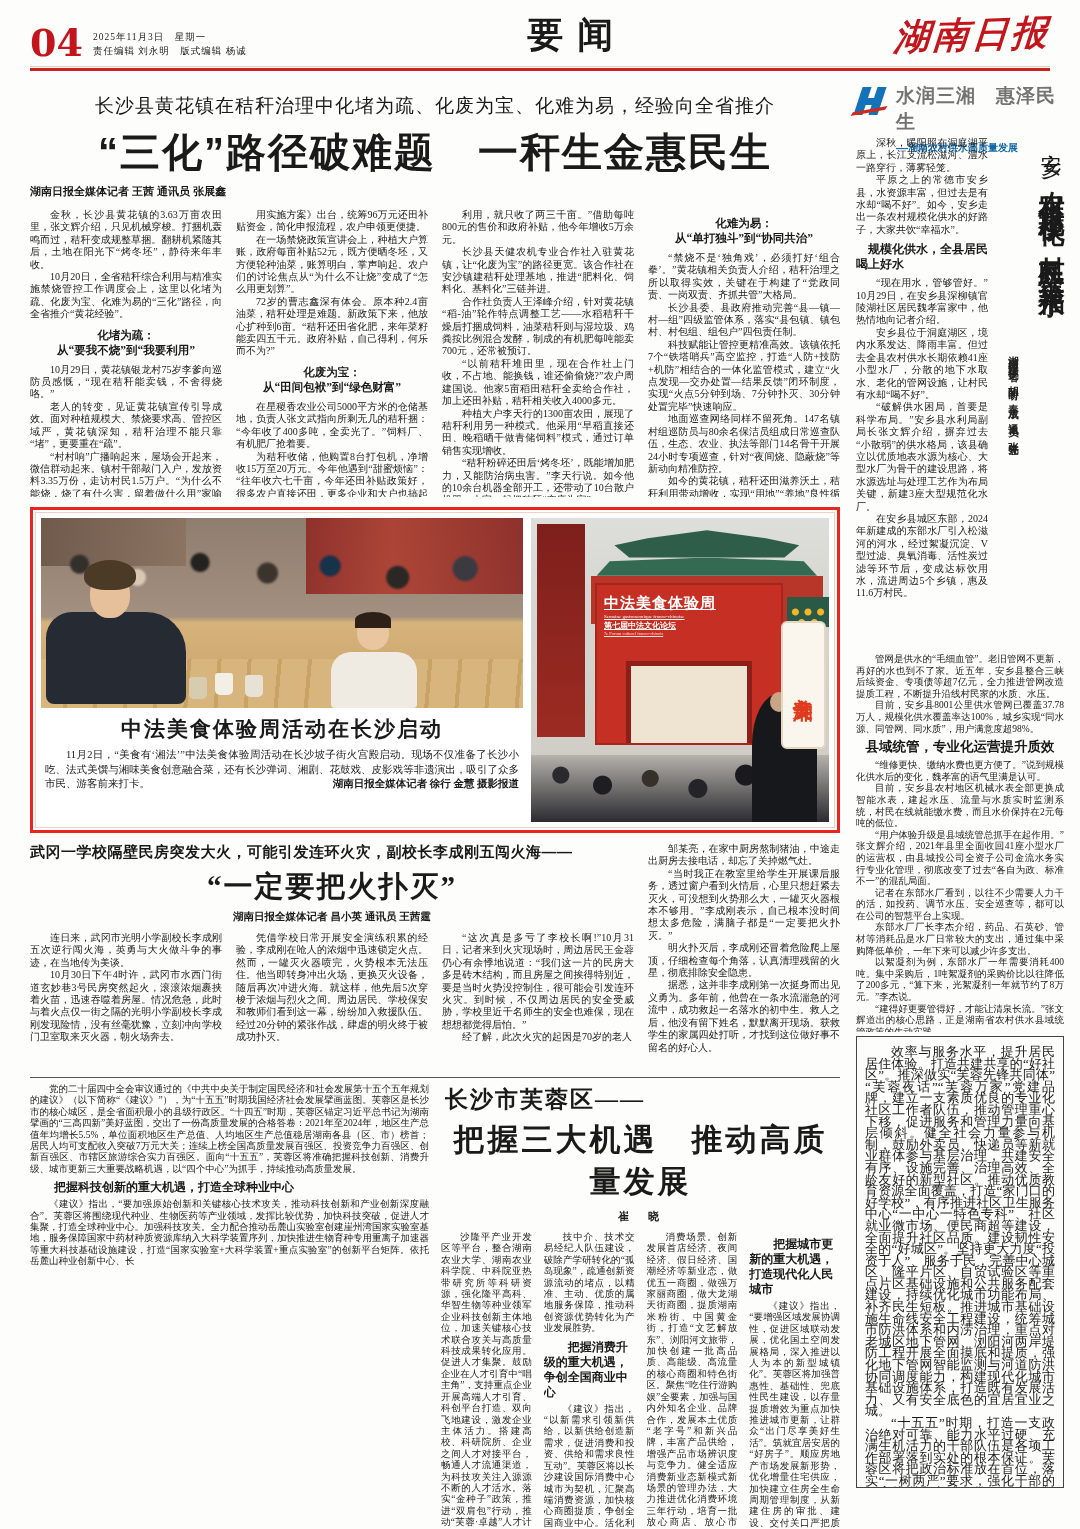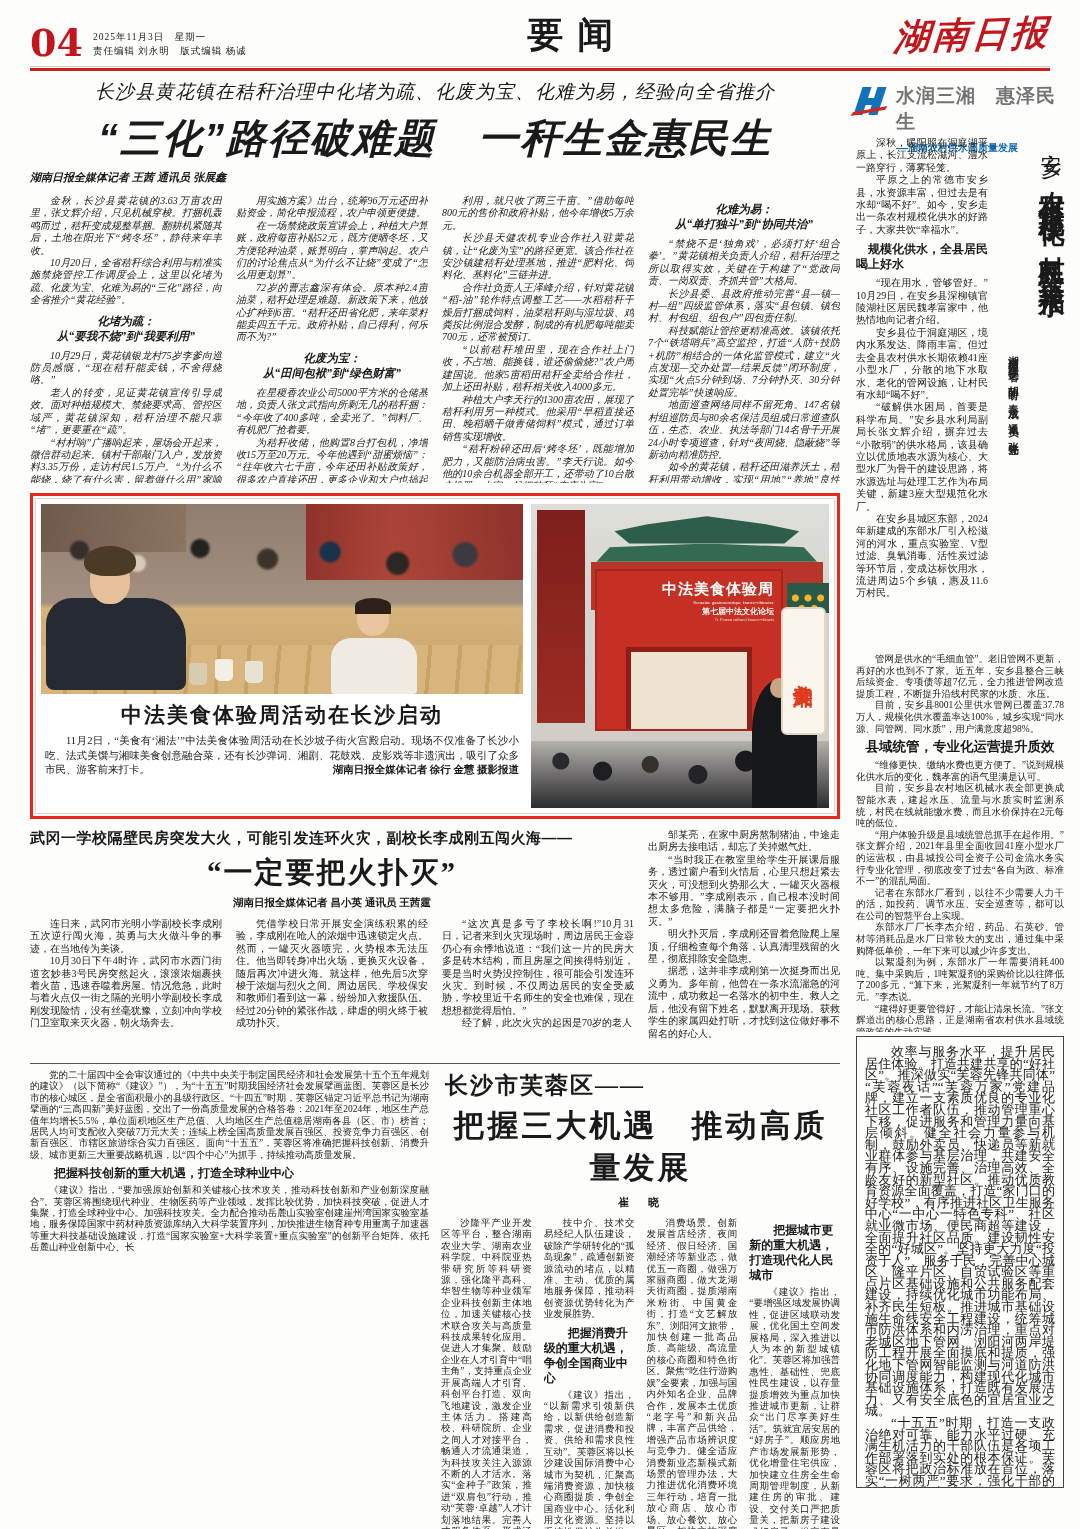--- a/index.html
+++ b/index.html
@@ -32,21 +32,21 @@
   
   .cols { display:flex; gap:14px; }
   .col { flex:1; overflow:hidden; }
   .col p, .nar p, .wide p, .boxcol p, .pb-caption p {
     font-size:10px; line-height:12.4px; text-align:justify; text-indent:2em;
   }
   .sub { font-weight:bold; text-align:center; white-space:pre-line;
          font-size:11.5px; line-height:15px; margin:7px 0 6px 0; }
 
   
-  .a1 { margin-top:2px;font-style:italic; }
+  .a1 { margin-top:16px; }
   .a1-kicker { font-size:19px; text-align:center; letter-spacing:1px; font-weight:500;
                font-family:"Liberation Sans",sans-serif; }
   .a1-head { font-size:40px; font-weight:900; text-align:center; letter-spacing:2px;
              margin:6px 0 4px 0; font-family:"Liberation Sans",sans-serif; }
   .a1-by { font-size:11px; text-align:left; font-weight:bold; margin-bottom:10px;
            font-family:"Liberation Sans",sans-serif;}
   .a1 .cols { height:288px; }
 
   
   .photobox { margin-top:10px; height:326px; border:3px solid #e8251f;
@@ -98,21 +98,21 @@
   .pr-roof { position:absolute; top:4%; left:28%; width:62%; height:9%;
       background:#2e5d49; clip-path:polygon(8% 100%,0 55%,18% 30%,50% 0,82% 30%,100% 55%,92% 100%); }
   .pr-roof2 { position:absolute; top:13%; left:22%; width:74%; height:6%;
       background:#356a52; clip-path:polygon(0 100%,6% 20%,50% 0,94% 20%,100% 100%); }
   .pr-wall { position:absolute; top:19%; left:20%; width:78%; height:16%;
       background:#b8352a; }
   .pr-tower { position:absolute; top:2%; left:2%; width:16%; height:70%;
       background:linear-gradient(#7e1f1c,#9c2b22); }
   .pr-gate { position:absolute; top:22%; left:22%; width:62%; height:52%;
       background:#c62f23; box-shadow:0 0 0 2px #a8241c; }
-  .pr-sign { position:absolute; top:6%; left:4%; width:92%; text-align:right; color:#fff; }
+  .pr-sign { position:absolute; top:6%; left:4%; width:92%; text-align:left; color:#fff;text-decoration:underline; }
   .pr-sign .s1 { font-size:15px; font-weight:900; letter-spacing:1px;
                  font-family:"Liberation Sans",sans-serif; }
   .pr-sign .s2 { font-size:5px; line-height:7px; }
   .pr-sign .s3 { font-size:8px; font-weight:bold; line-height:11px; }
   .pr-sign .s4 { font-size:4.5px; line-height:6px; opacity:.85; }
   .pr-arch { position:absolute; bottom:0; left:16%; width:68%; height:52%;
       background:#efe3d2; border:5px solid #8e1f18; border-bottom:none; }
   .pr-lanterns { position:absolute; top:26%; right:0; width:14%; height:10%;
       background:radial-gradient(circle at 20% 50%, #f2b52c 0 3px, transparent 4px),
                  radial-gradient(circle at 50% 50%, #f2b52c 0 3px, transparent 4px),
@@ -383,21 +383,21 @@
       </div>
 
       <div class="ax-top">
         <div class="nar">
             <p>深秋，暖阳照在洞庭湖平原上，长江支流松滋河、澧水一路穿行，薄雾轻笼。</p>
             <p>平原之上的常德市安乡县，水资源丰富，但过去是有水却“喝不好”。如今，安乡走出一条农村规模化供水的好路子，大家共饮“幸福水”。</p>
             <div class="sub">规模化供水，全县居民喝上好水</div>
             <p>“现在用水，管够管好。”10月29日，在安乡县深柳镇官陵湖社区居民魏孝富家中，他热情地向记者介绍。</p>
             <p>安乡县位于洞庭湖区，境内水系发达、降雨丰富。但过去全县农村供水长期依赖41座小型水厂，分散的地下水取水、老化的管网设施，让村民有水却“喝不好”。</p>
             <p>“破解供水困局，首要是科学布局。”安乡县水利局副局长张文辉介绍，摒弃过去“小散弱”的供水格局，该县确立以优质地表水源为核心、大型水厂为骨干的建设思路，将水源选址与处理工艺作为布局关键，新建3座大型规范化水厂。</p>
-            <p>在安乡县城区东部，2024年新建成的东部水厂引入松滋河的河水，重点实验室、V型过滤、臭氧消毒、活性炭过滤等环节后，变成达标饮用水，流进周边5个乡镇，惠及11.6万村民。</p>
+            <p>在安乡县城区东部，2024年新建成的东部水厂引入松滋河的河水，经过絮凝沉淀、V型过滤、臭氧消毒、活性炭过滤等环节后，变成达标饮用水，流进周边5个乡镇，惠及11.6万村民。</p>
           </div>
         <div class="vby">湖南日报全媒体记者　胡盼盼　奉永成　通讯员　张先登</div>
         <div class="vhead">
           <span class="vp">安乡：</span><span class="vm">农村供水规模化　村民共饮『幸福水』</span>
         </div>
       </div>
 
       <div class="wide">
           <p>管网是供水的“毛细血管”。老旧管网不更新，再好的水也到不了家。近五年，安乡县整合三峡后续资金、专项债等超7亿元，全力推进管网改造提质工程，不断提升沿线村民家的水质、水压。</p>
           <p>目前，安乡县8001公里供水管网已覆盖37.78万人，规模化供水覆盖率达100%，城乡实现“同水源、同管网、同水质”，用户满意度超98%。</p>

